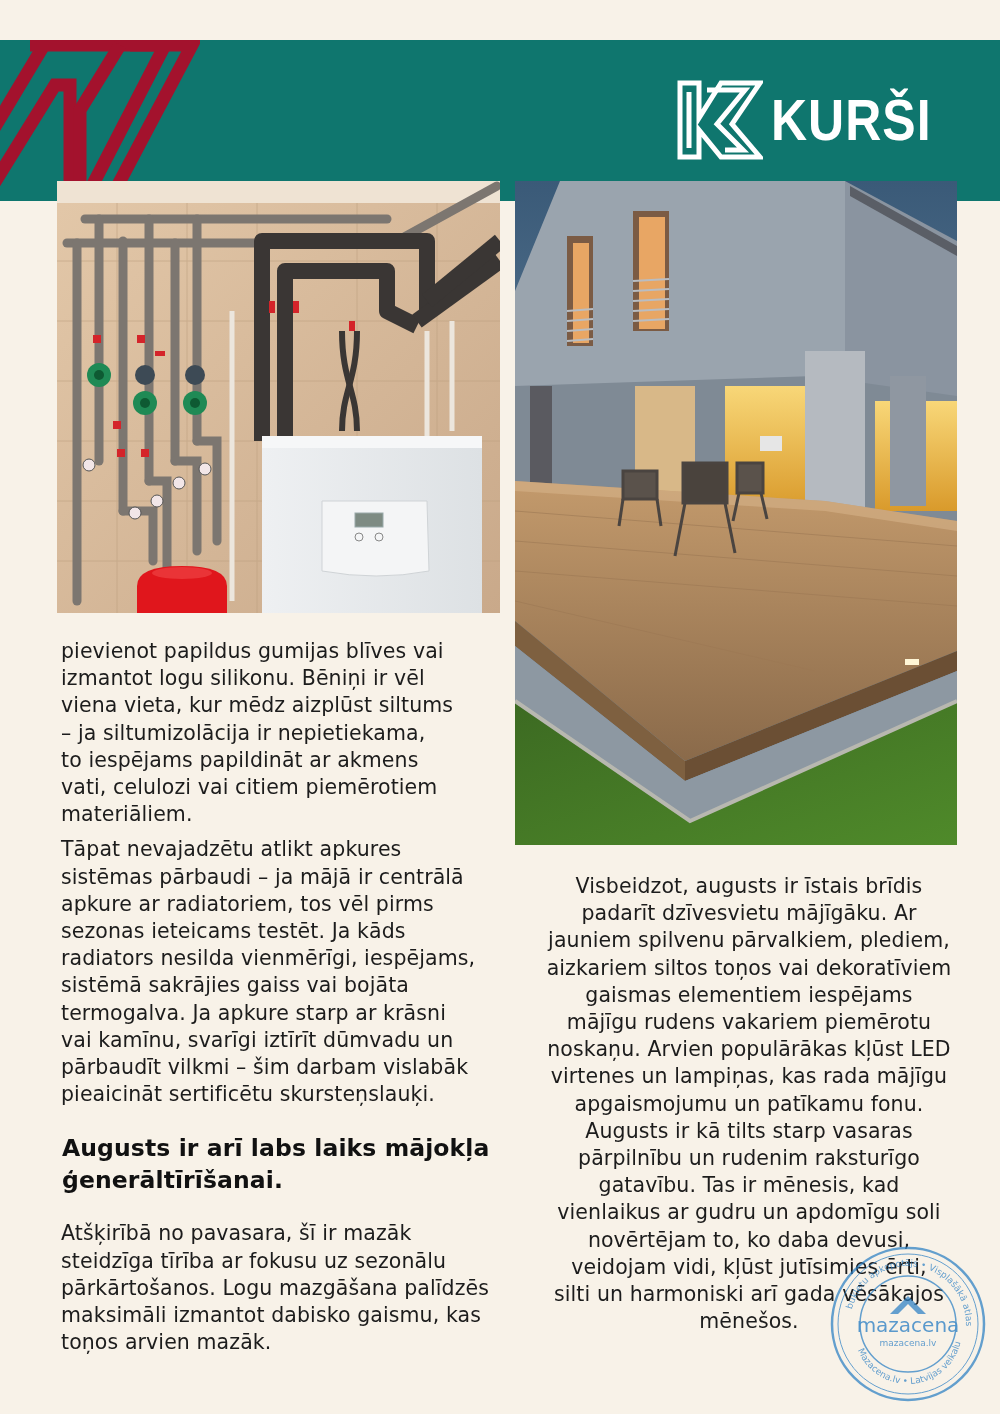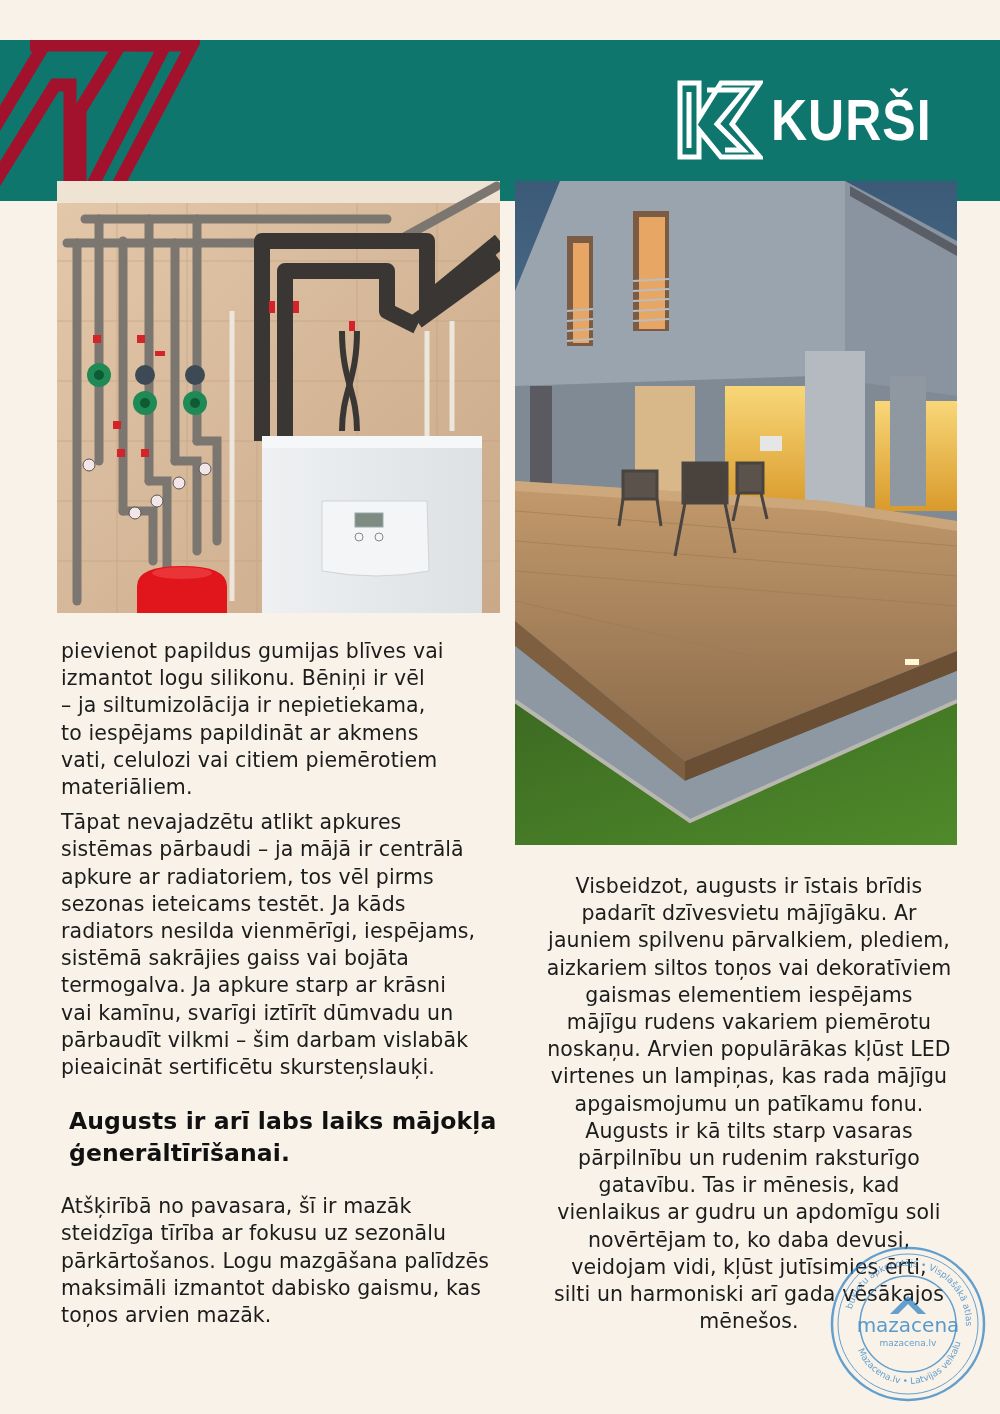--- a/index.html
+++ b/index.html
@@ -35,21 +35,21 @@
   .col-text {
     position: absolute;
     font-size: 20.5px; line-height: 27.2px; color: #1c1c1c;
     letter-spacing: 0.1px;
   }
   .col-left { left: 53px; top: 630px; width: 450px; }
   .col-right { left: 529px; top: 865px; width: 440px; text-align: center; }
   .col-text p { margin: 8px; }
   .heading {
     font-weight: 700; font-size: 23.5px; line-height: 32px; color: #111;
-    margin: 24px 0 24px 16px;
+    margin: 24px 0 24px 9px;
   }
   .stamp { position: absolute; left: 828px; top: 1244px; width: 160px; height: 160px; opacity: 0.85; }
   .line { display: block; white-space: nowrap; }
 </style>
 </head>
 <body>
 
 <div class="header">
   <svg class="deco" width="200" height="161" viewBox="0 0 200 161">
     <g fill="none" stroke="#a3122d" stroke-width="13">
@@ -255,20 +255,21 @@
     <polygon points="0,465 170,600 442,490 442,520 175,640 0,520" fill="#8d98a2"></polygon>
     <polygon points="0,520 175,640 442,520 442,664 0,664" fill="url(#grass)"></polygon>
     <polyline points="0,520 175,640 442,520" stroke="#b8b8b0" stroke-width="4" fill="none"></polyline>
   </svg>
 </div>
 
 <div class="col-text col-left">
   <p>
     <span class="line">pievienot papildus gumijas blīves vai</span>
     <span class="line">izmantot logu silikonu. Bēniņi ir vēl</span>
+    <span class="line">viena vieta, kur mēdz aizplūst siltums</span>
     <span class="line">– ja siltumizolācija ir nepietiekama,</span>
     <span class="line">to iespējams papildināt ar akmens</span>
     <span class="line">vati, celulozi vai citiem piemērotiem</span>
     <span class="line">materiāliem.</span>
   </p>
   <p>
     <span class="line">Tāpat nevajadzētu atlikt apkures</span>
     <span class="line">sistēmas pārbaudi – ja mājā ir centrālā</span>
     <span class="line">apkure ar radiatoriem, tos vēl pirms</span>
     <span class="line">sezonas ieteicams testēt. Ja kāds</span>

